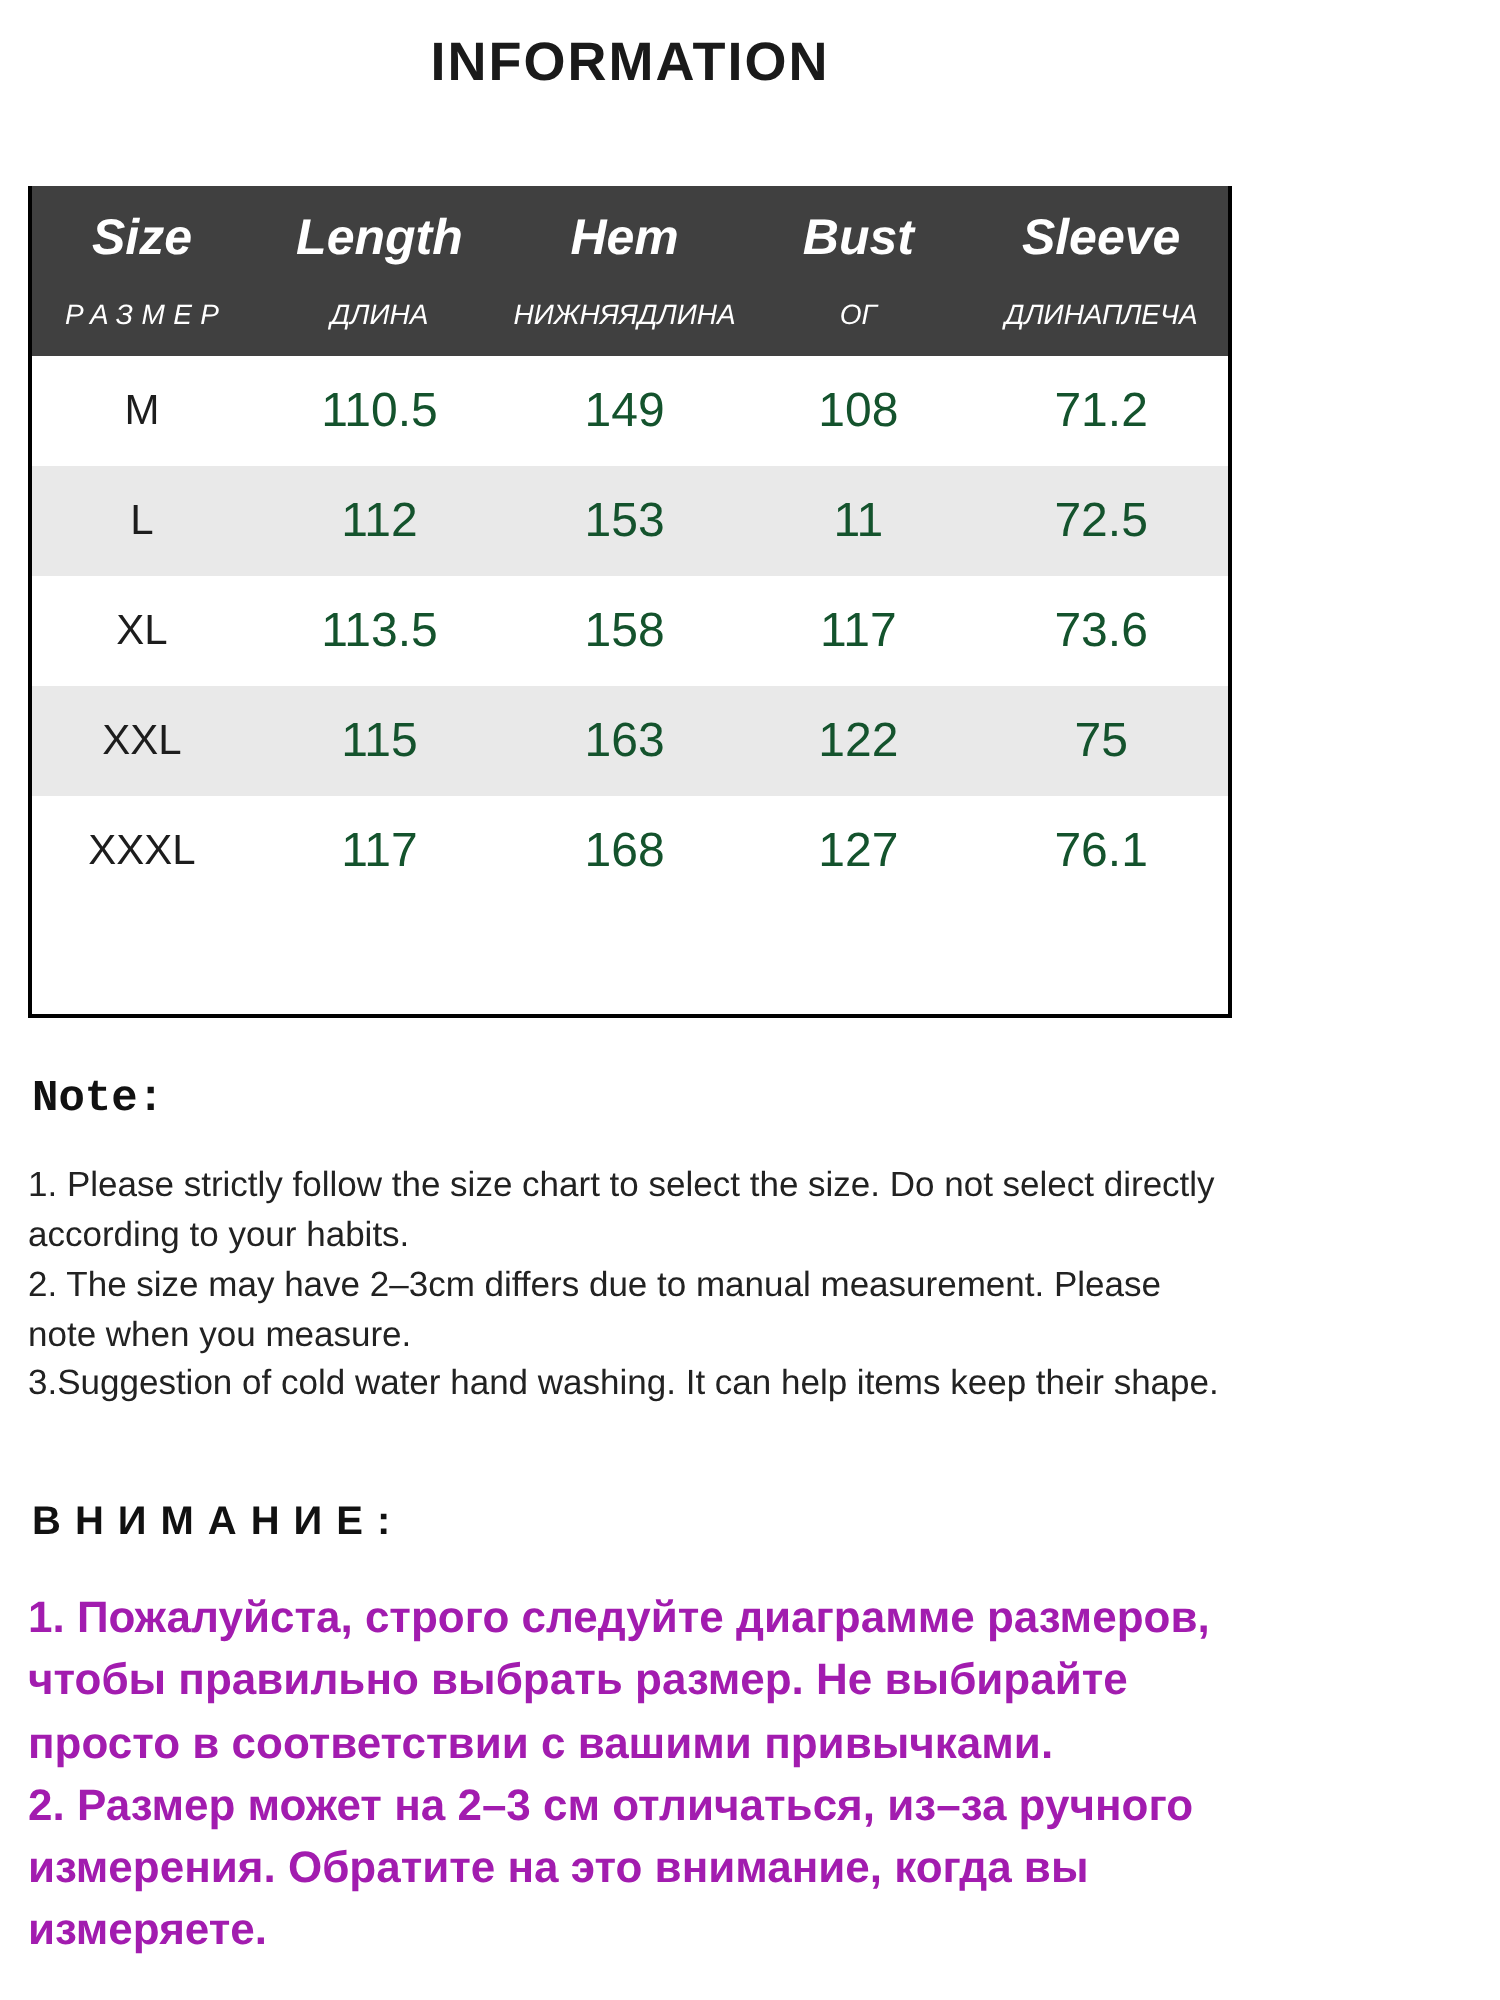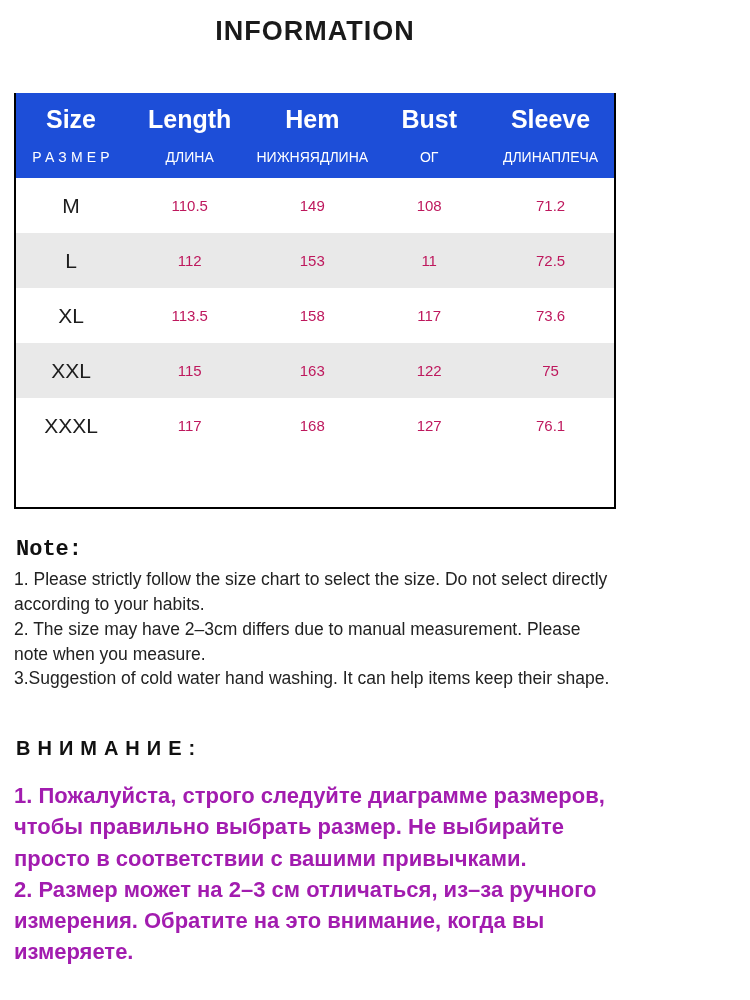--- a/index.html
+++ b/index.html
@@ -30,24 +30,25 @@
     margin-top: 46px;
     border-left: 2px solid #000000;
     border-right: 2px solid #000000;
     border-bottom: 2px solid #000000;
   }
   .grid-cols {
     display: grid;
     grid-template-columns: 18.4% 21.3% 19.7% 19.4% 21.2%;
   }
   .thead {
-    background: #1d4ed8;
+    background: #404040;
     color: #ffffff;
     height: 85px;
     align-items: center;
+    font-style: italic;
   }
   .th { text-align: center; line-height: 1.1; }
   .th .en {
     display: block;
     font-size: 25px;
     font-weight: bold;
   }
   .th .ru {
     display: block;
     margin-top: 16px;
@@ -60,32 +61,32 @@
     align-items: center;
     text-align: center;
     background: #ffffff;
   }
   .row:nth-child(even) { background: #e9e9e9; }
   .cell-size {
     font-size: 21px;
     color: #1d1d1d;
   }
   .cell-num {
-    font-size: 15px;
-    color: #be185d;
+    font-size: 24px;
+    color: #14532d;
   }
   .empty-row { height: 54px; background: #ffffff; }
   .note-heading {
     margin: 28px 0 0 2px;
     font-size: 22px;
     font-weight: bold;
     color: #111111;
     font-family: Liberation Mono, monospace;
   }
-  .note-items { margin-top: 5px; }
+  .note-items { margin-top: 18px; }
   .note-items p {
     margin: 0;
     font-size: 17.5px;
     line-height: 1.42;
     color: #222222;
   }
   .attention-heading {
     margin: 46px 0 0 2px;
     font-size: 20px;
     font-weight: bold;

